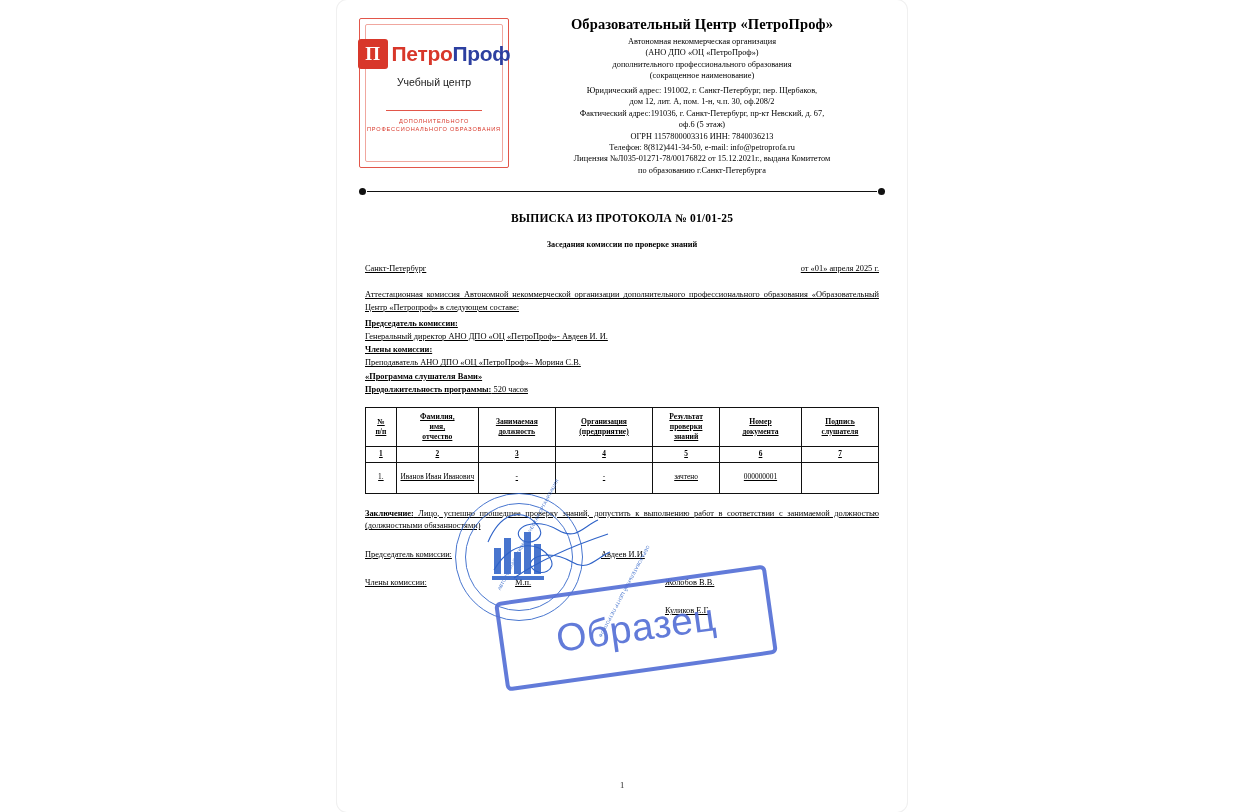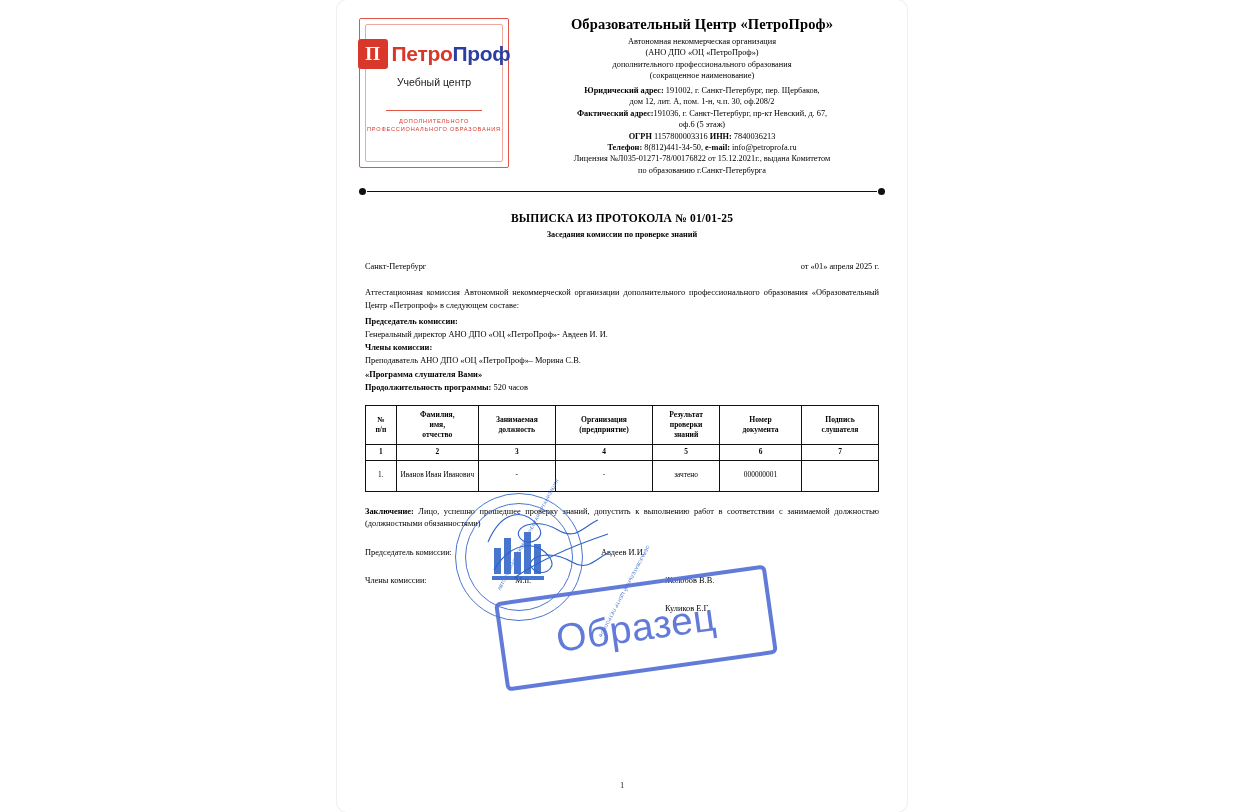--- a/index.html
+++ b/index.html
@@ -130,21 +130,21 @@
   .org-title {
     font-size: 14.5px;
     font-weight: bold;
     letter-spacing: 0.1px;
     margin-bottom: 3px;
   }
   .org-line {
     font-size: 8.3px;
     line-height: 1.38;
   }
-  .org-line b { font-weight: bold; text-align: right; }
+  .org-line b { font-weight: normal; text-align: right; }
   .org-spacer { height: 3px; }
 
   
   .divider {
     position: relative;
     margin: 12px 22px 0 22px;
     height: 8px;
   }
   .divider .bar {
     position: absolute;
@@ -168,31 +168,32 @@
   
   .doc-title {
     text-align: center;
     margin-top: 16px;
     font-size: 11.5px;
     font-weight: bold;
     letter-spacing: 0.2px;
   }
   .doc-subtitle {
     text-align: center;
-    margin-top: 6px;
+    margin-top: 16px;
     font-size: 8.2px;
     font-weight: bold;
   }
 
   
   .body-area {
     padding: 0 28px 0 28px;
-    margin-top: 22px;
+    margin-top: 14px;
     font-size: 8.4px;
     line-height: 1.45;
+    text-decoration: underline;
   }
   .place-date {
     display: flex;
     justify-content: space-between;
     font-size: 8.4px;
     margin-bottom: 14px;
   }
   .para {
     text-align: justify;
     margin-bottom: 4px;

